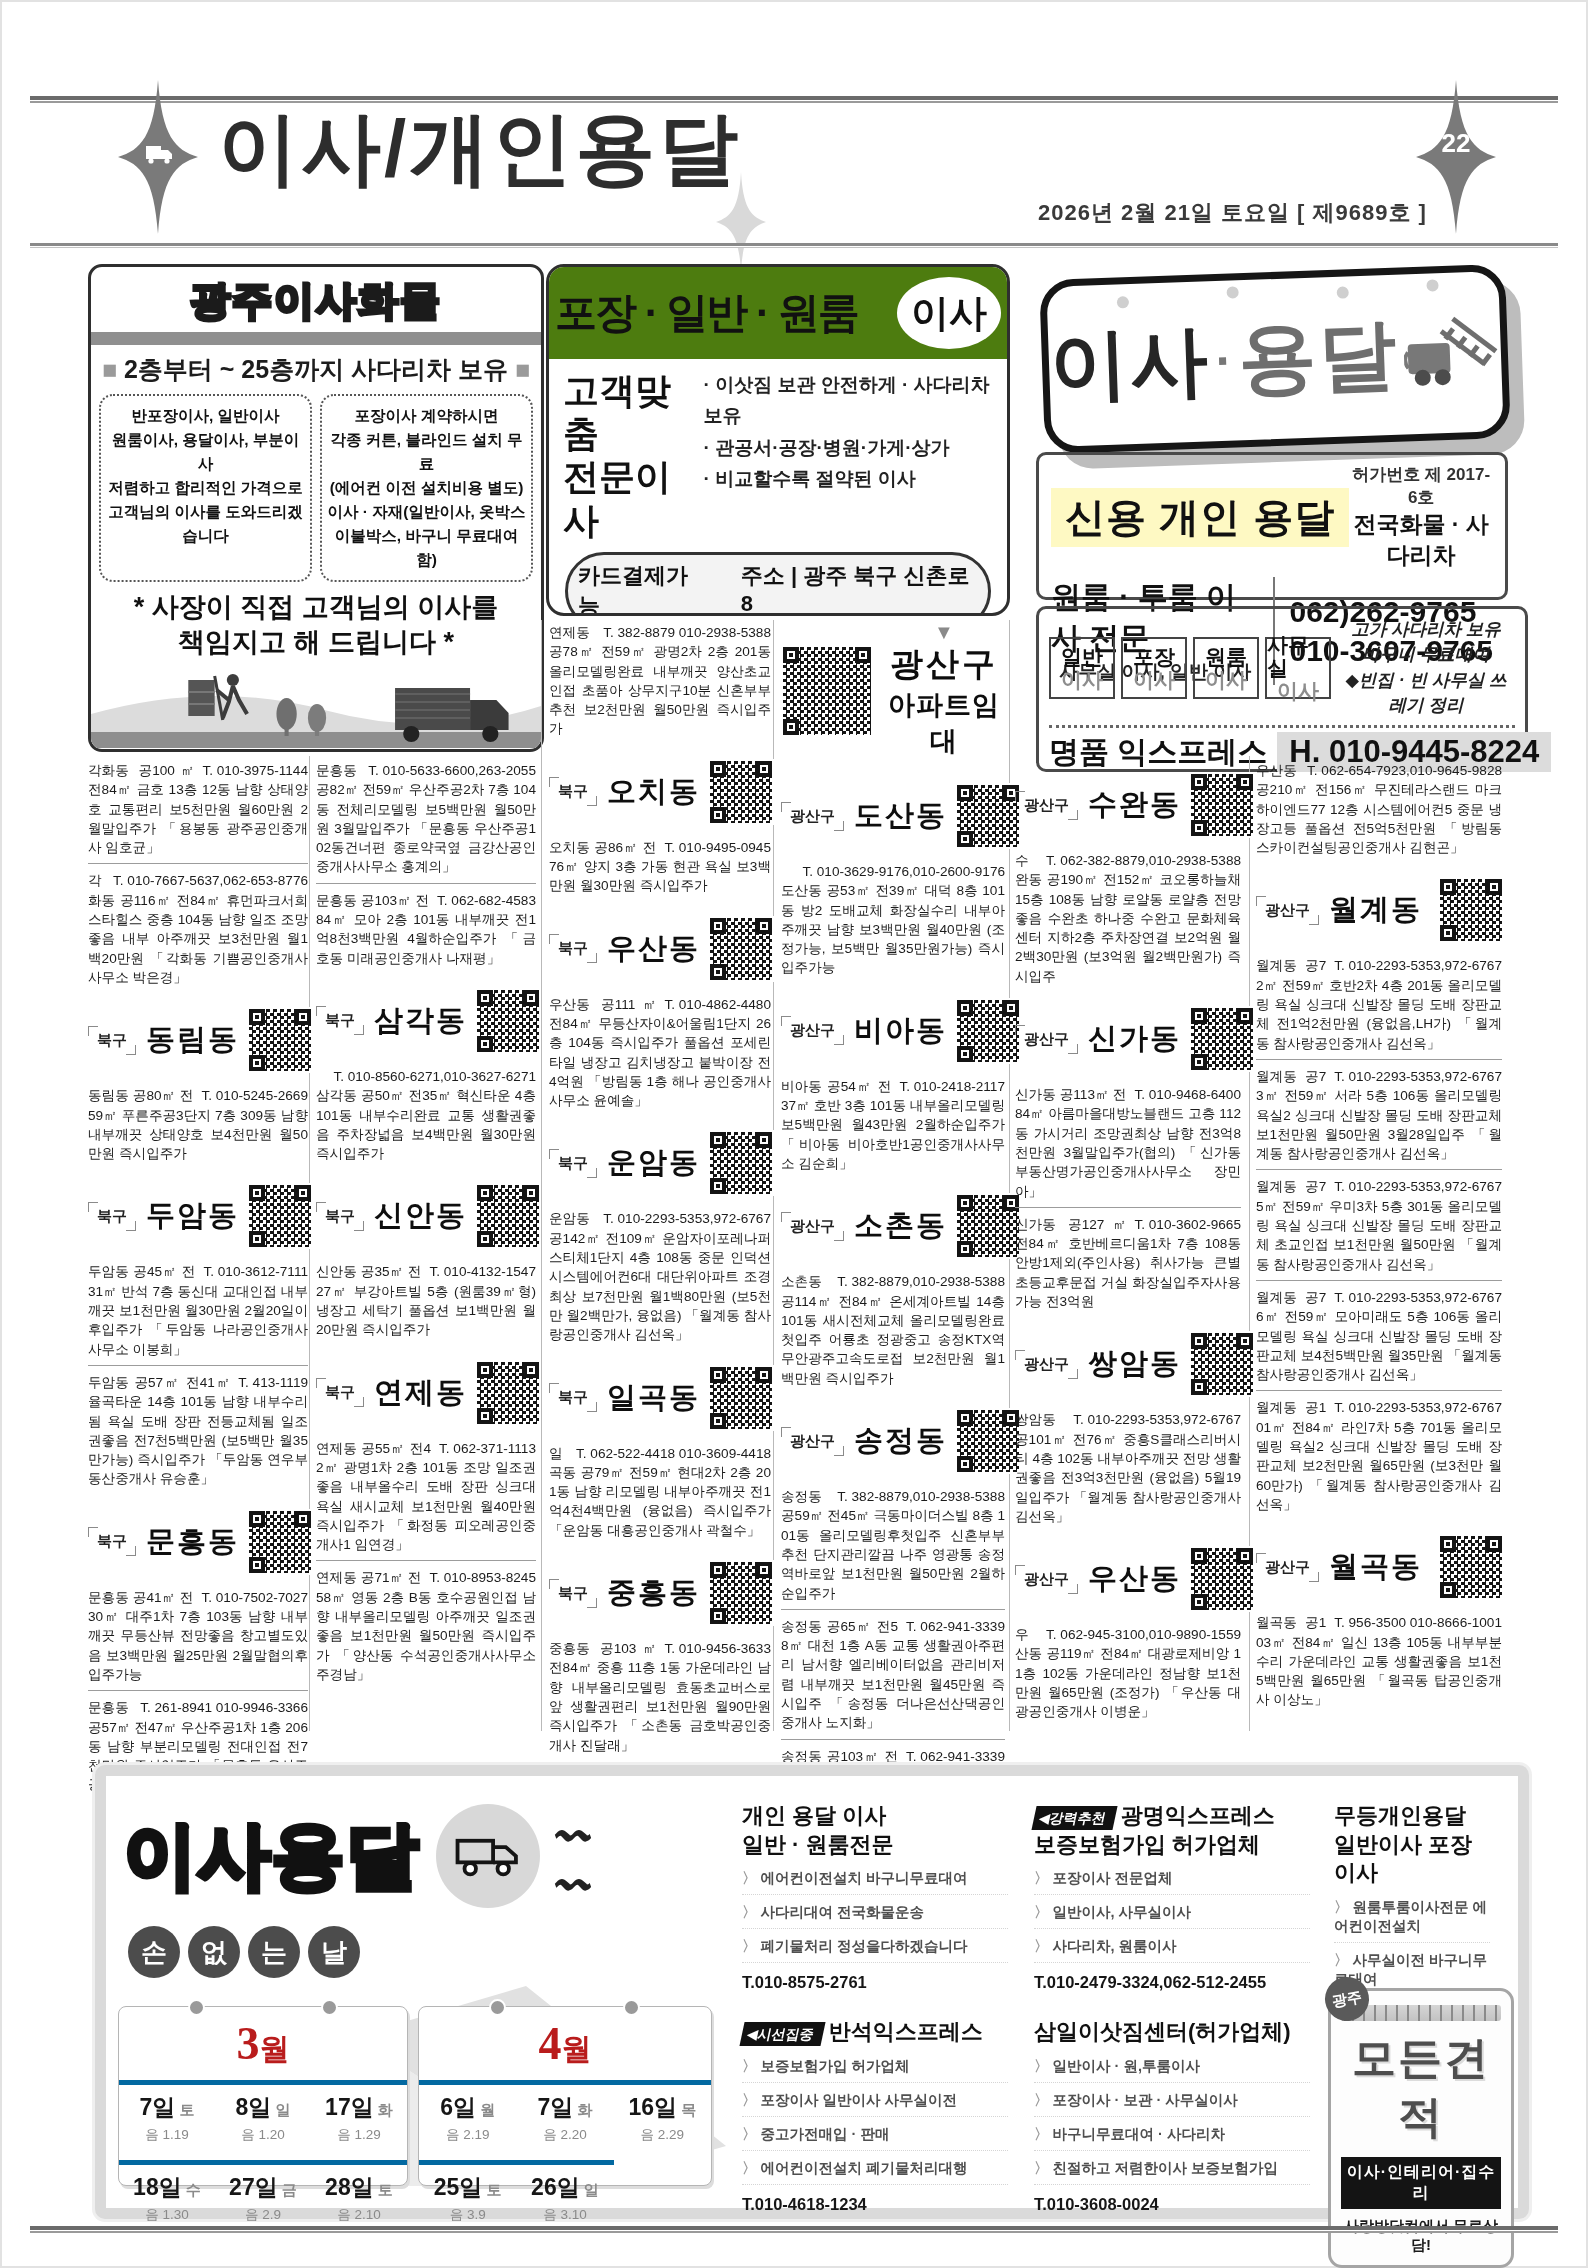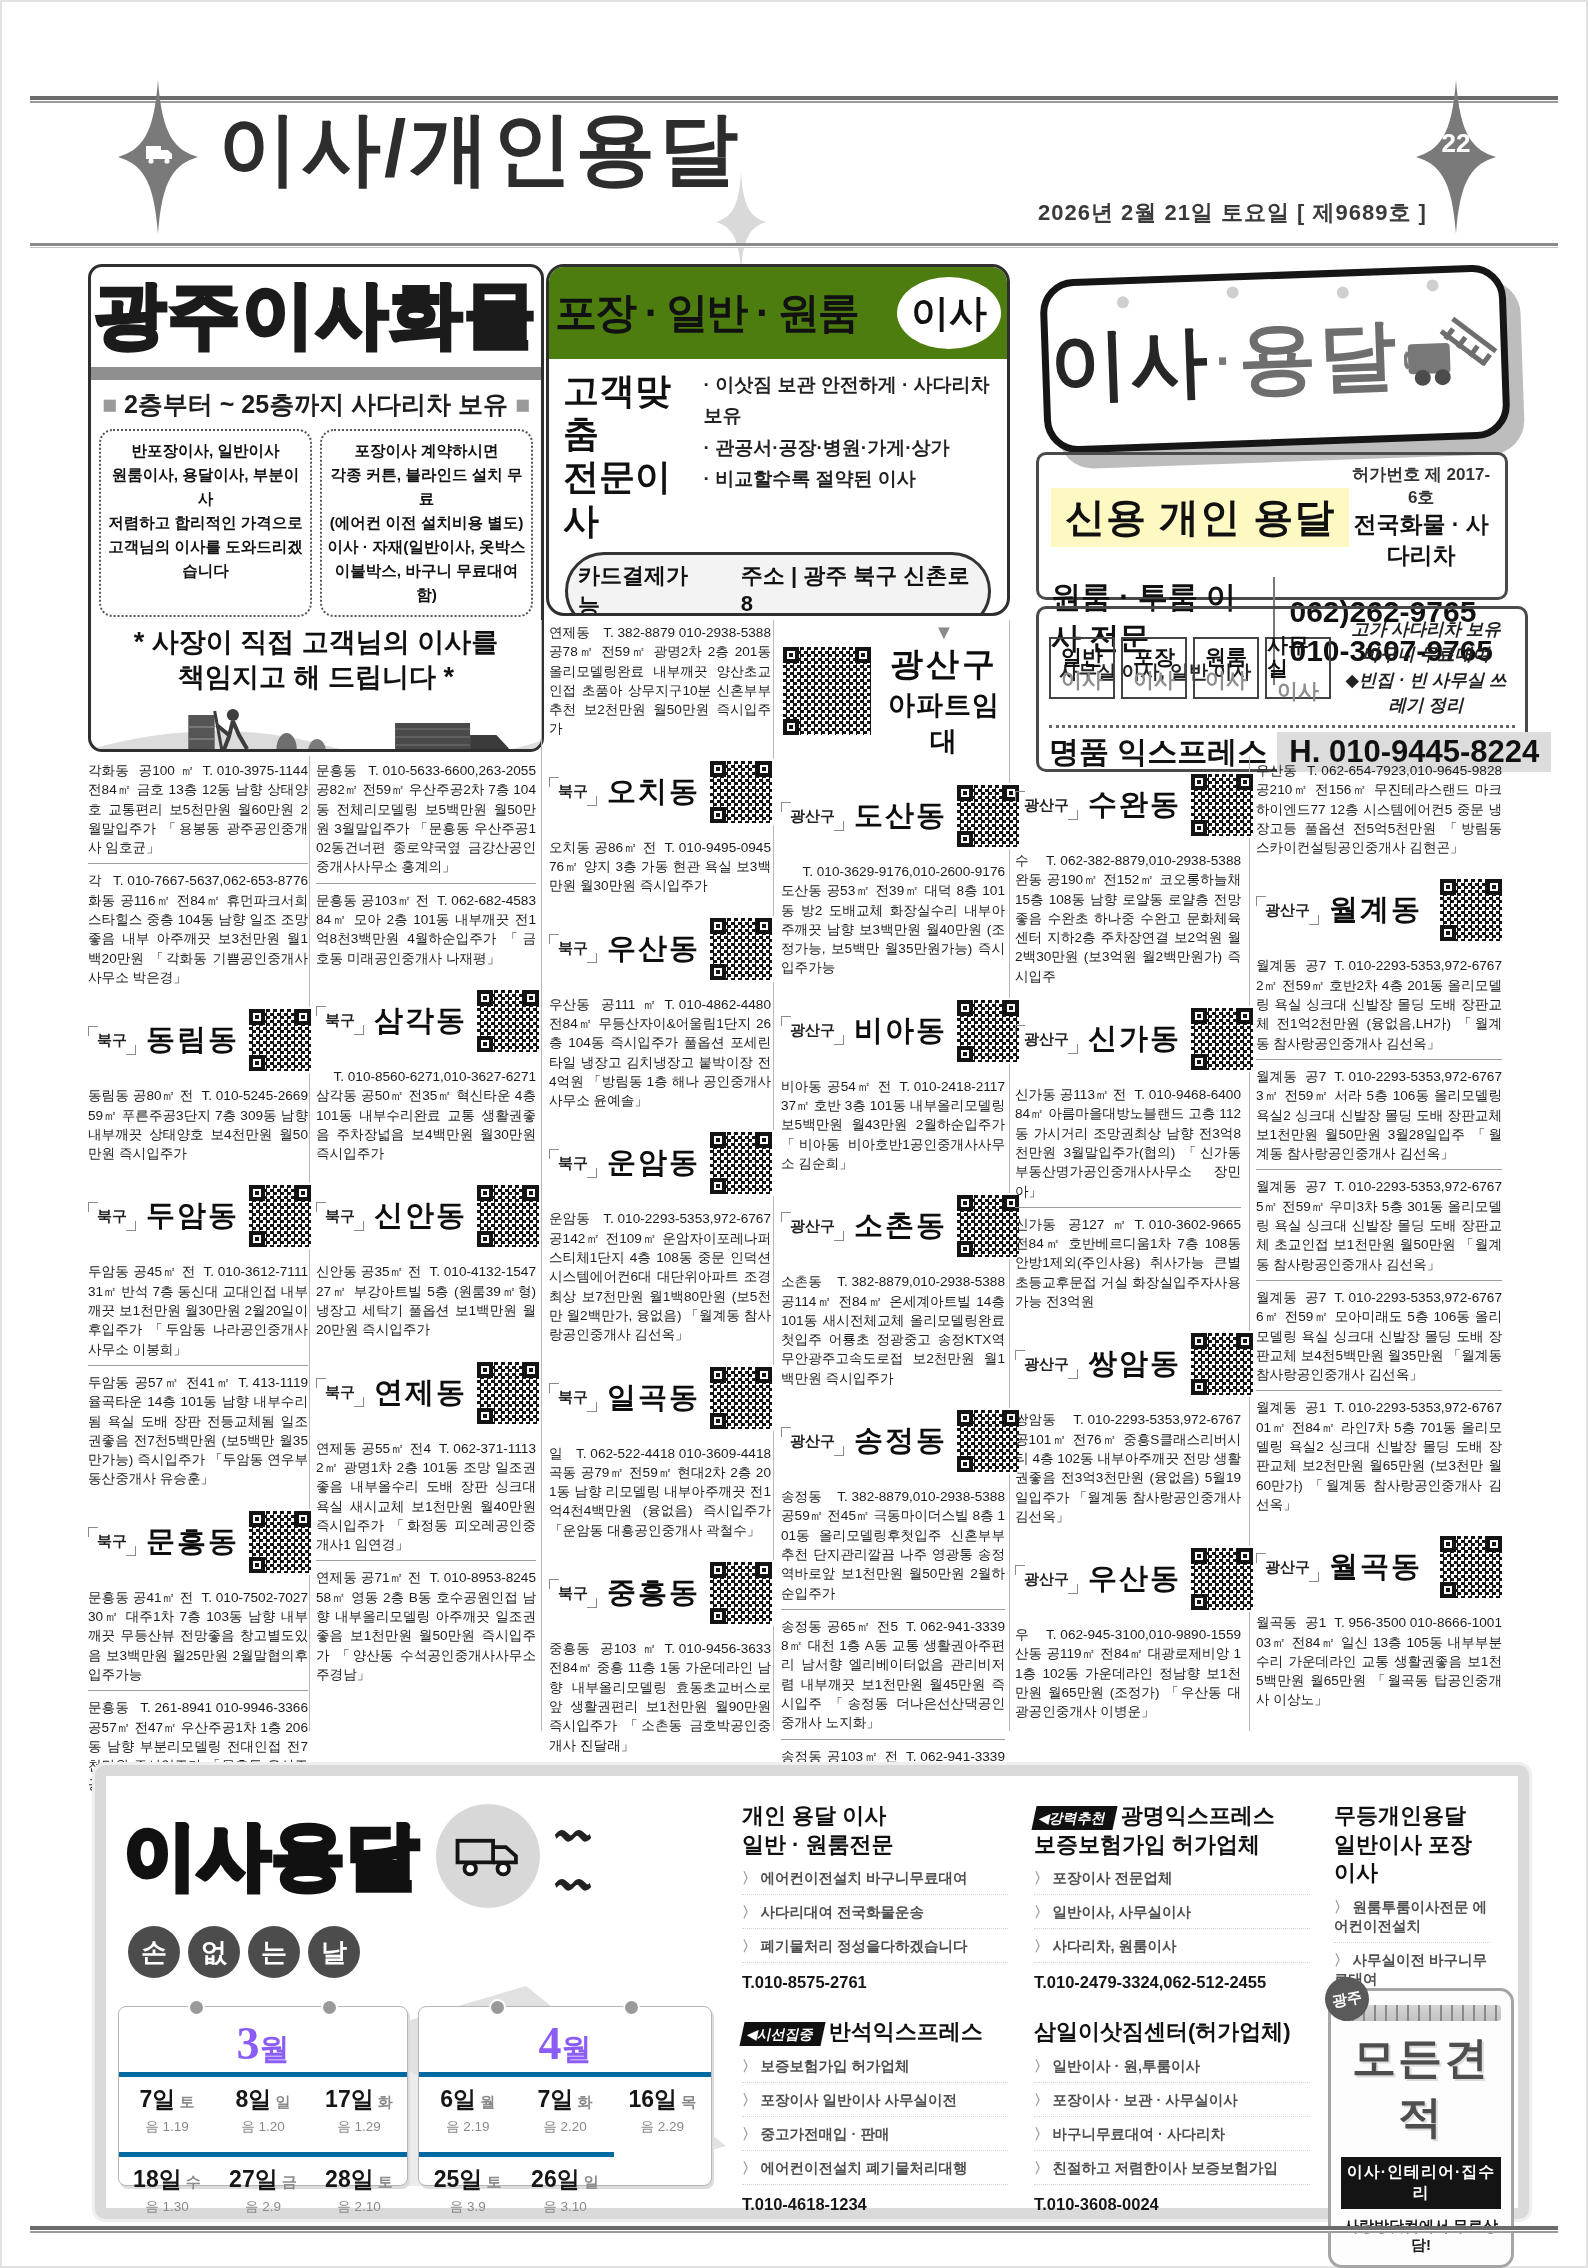--- a/index.html
+++ b/index.html
@@ -14,21 +14,21 @@
   .pageno{position:absolute;top:48px;left:0;width:100%;text-align:center;color:#fff;font-size:26px;font-weight:900;}
   .dateline{font-size:22px;font-weight:700;color:#3a3a3a;letter-spacing:1px;}
   
   .adbox{border:3px solid #2f2f2f;border-radius:14px;background:#fff;overflow:hidden;}
   .stroke{color:#1b1b1b;}
   @supports (-webkit-text-stroke:1px black){
     .stroke{color:#fff;-webkit-text-stroke:4px #1b1b1b;}
     .stroke-big{color:#fff;-webkit-text-stroke:6px #111;}
   }
   
-  .ad1-title{text-align:center;font-size:72px;font-weight:900;letter-spacing:2px;}
+  .ad1-title{text-align:center;font-size:40px;font-weight:900;letter-spacing:2px;padding-top:6px;}
   .ad1-band{height:13px;background:#8f8f8f;margin-top:4px;}
   .ad1-banner{text-align:center;font-size:25px;font-weight:900;color:#1d1d1d;margin:8px 0 4px;}
   .ad1-banner .sq{color:#9a9a9a;}
   .ad1-boxes{display:flex;gap:8px;justify-content:center;padding:4px 8px;}
   .dotbox{border:2px dotted #555;border-radius:14px;width:212px;padding:8px 4px;font-size:15.5px;font-weight:700;text-align:center;line-height:1.55;white-space:pre-line;color:#111;}
   .ad1-slogan{text-align:center;font-size:27px;font-weight:900;line-height:1.3;white-space:pre-line;margin-top:4px;color:#111;}
   .ad1-illus{height:86px;margin-top:2px;}
   
   .ad2-head{background:#4d7c0f;display:flex;align-items:center;justify-content:space-between;gap:10px;padding:10px 6px;}
   .ad2-head .t{font-size:42px;font-weight:900;color:#111;letter-spacing:-2px;white-space:nowrap;}
@@ -89,21 +89,21 @@
   
   .mega{border:11px solid #dadada;border-radius:10px;background:#fff;box-shadow:0 0 0 3px #efefef;}
   .mega-grid{position:relative;width:100%;height:100%;}
   .biglogo{font-size:72px;font-weight:900;letter-spacing:2px;}
   .graycirc{width:104px;height:104px;border-radius:50%;background:#d8d8d8;display:flex;align-items:center;justify-content:center;}
   .swirl{font-size:34px;color:#222;font-weight:900;letter-spacing:-4px;}
   .sonday{display:flex;gap:8px;}
   .sonday b{width:52px;height:52px;border-radius:50%;background:#4c4c4c;color:#fff;font-size:26px;font-weight:900;display:flex;align-items:center;justify-content:center;}
   .cal{position:absolute;background:#fff;border:1px solid #b5b5b5;border-radius:8px;box-shadow:2px 3px 0 #ddd;}
   .cal .ring{position:absolute;top:-8px;width:13px;height:13px;border-radius:50%;background:#9a9a9a;border:2px solid #fff;}
-  .cal h3{margin:10px 0 2px;text-align:center;font-size:30px;color:#8b5cf6;}
+  .cal h3{margin:10px 0 10px;text-align:center;font-size:30px;color:#b91c1c;}
   .cal h3 .n{font-size:46px;font-weight:900;font-family:"Liberation Serif",serif;}
   .calgrid{display:grid;grid-template-columns:repeat(3,1fr);}
   .cell{border-top:5px solid #0369a1;padding:7px 2px 6px;text-align:center;min-height:62px;}
   .cell .d{font-size:23px;font-weight:900;color:#161616;}
   .cell .w{font-size:15px;font-weight:700;color:#8a8a8a;}
   .cell .m{font-size:13.5px;color:#8a8a8a;margin-top:3px;}
   .vendor{margin-bottom:26px;}
   .vendor .vtitle{font-size:22px;font-weight:900;color:#101010;line-height:1.3;white-space:pre-line;}
   .vendor ul{list-style:none;margin:10px 0 0;padding:0;}
   .vendor li{font-size:14.5px;color:#4f4f4f;font-weight:600;margin:8px 0;border-bottom:1px dotted #d5d5d5;padding-bottom:6px;}

